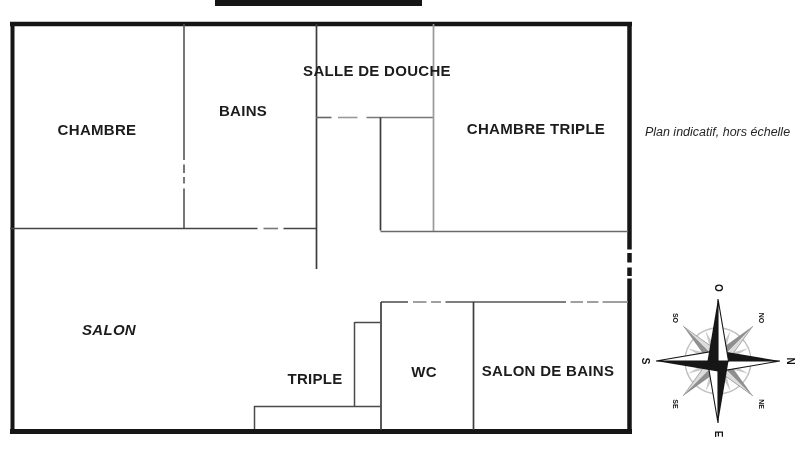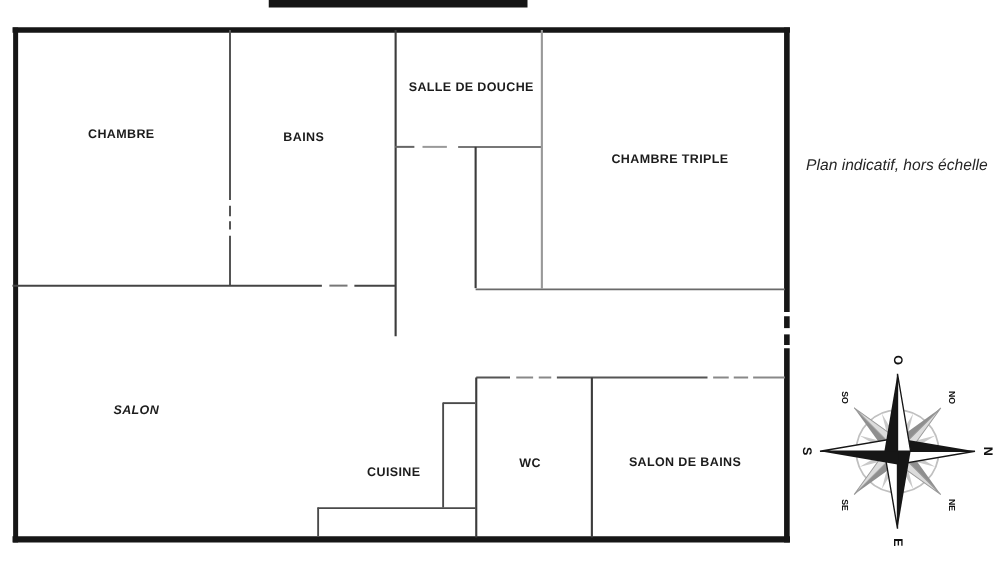--- a/index.html
+++ b/index.html
@@ -9,26 +9,26 @@
     height: 450px;
     background: #ffffff;
     overflow: hidden;
     font-family: "Liberation Sans", sans-serif;
   }
   #walls, #topbar { position: absolute; left: 0; top: 0; }
   .room-label {
     position: absolute;
     transform: translate(-50%, -50%);
     font-weight: bold;
-    font-size: 10px;
+    font-size: 15px;
     letter-spacing: 0.3px;
     color: #1c1c1c;
     white-space: nowrap;
   }
-  .lbl-chambre        { left: 97px;  top: 108px; }
+  .lbl-chambre        { left: 97px;  top: 129px; }
   .lbl-cabine         { left: 243px; top: 110px; }
   .lbl-salle-douche   { left: 377px; top: 70px;  }
   .lbl-chambre-triple { left: 536px; top: 128px; text-align: right; }
   .lbl-salon          { left: 109px; top: 329px; font-style: italic; }
   .lbl-cuisine        { left: 315px; top: 378px; }
   .lbl-wc             { left: 424px; top: 371px; }
   .lbl-salle-bains    { left: 548px; top: 370px; }
   .scale-note {
     position: absolute;
     left: 630px;
@@ -113,21 +113,21 @@
       <line x1="254" y1="406.5" x2="380.5" y2="406.5"></line>
       <line x1="254.5" y1="406" x2="254.5" y2="429"></line>
     </g>
   </svg>
 
   <div class="room-label lbl-chambre">CHAMBRE</div>
   <div class="room-label lbl-cabine">BAINS</div>
   <div class="room-label lbl-salle-douche">SALLE DE DOUCHE</div>
   <div class="room-label lbl-chambre-triple">CHAMBRE TRIPLE</div>
   <div class="room-label lbl-salon">SALON</div>
-  <div class="room-label lbl-cuisine">CUISINE</div>
+  <div class="room-label lbl-cuisine">TRIPLE</div>
   <div class="room-label lbl-wc">WC</div>
   <div class="room-label lbl-salle-bains">SALON DE BAINS</div>
 
   <div class="scale-note">Plan indicatif, hors échelle</div>
 
   <svg class="compass" viewBox="0 0 170 170">
     <defs>
       <g id="card-arm">
         <polygon points="85,23 85,85 74.5,85" fill="#161616"></polygon>
         <polygon points="85,23 85,85 95.5,85" fill="#ffffff" stroke="#161616" stroke-width="1.1"></polygon>

